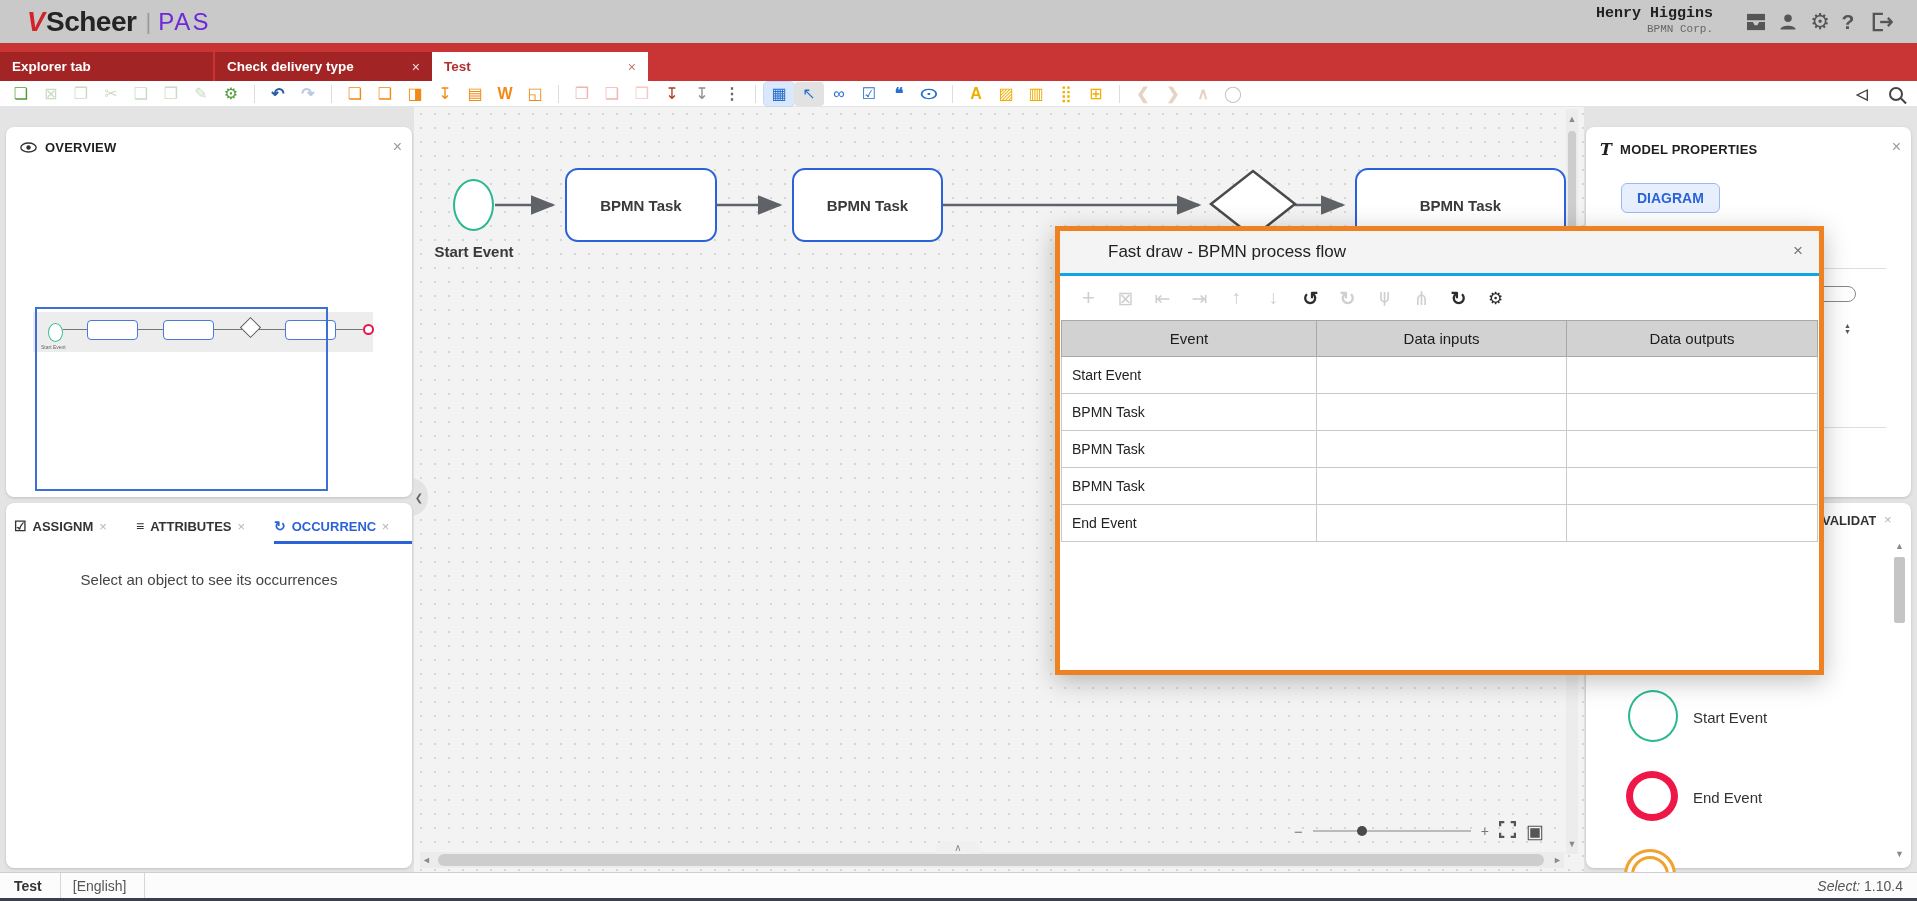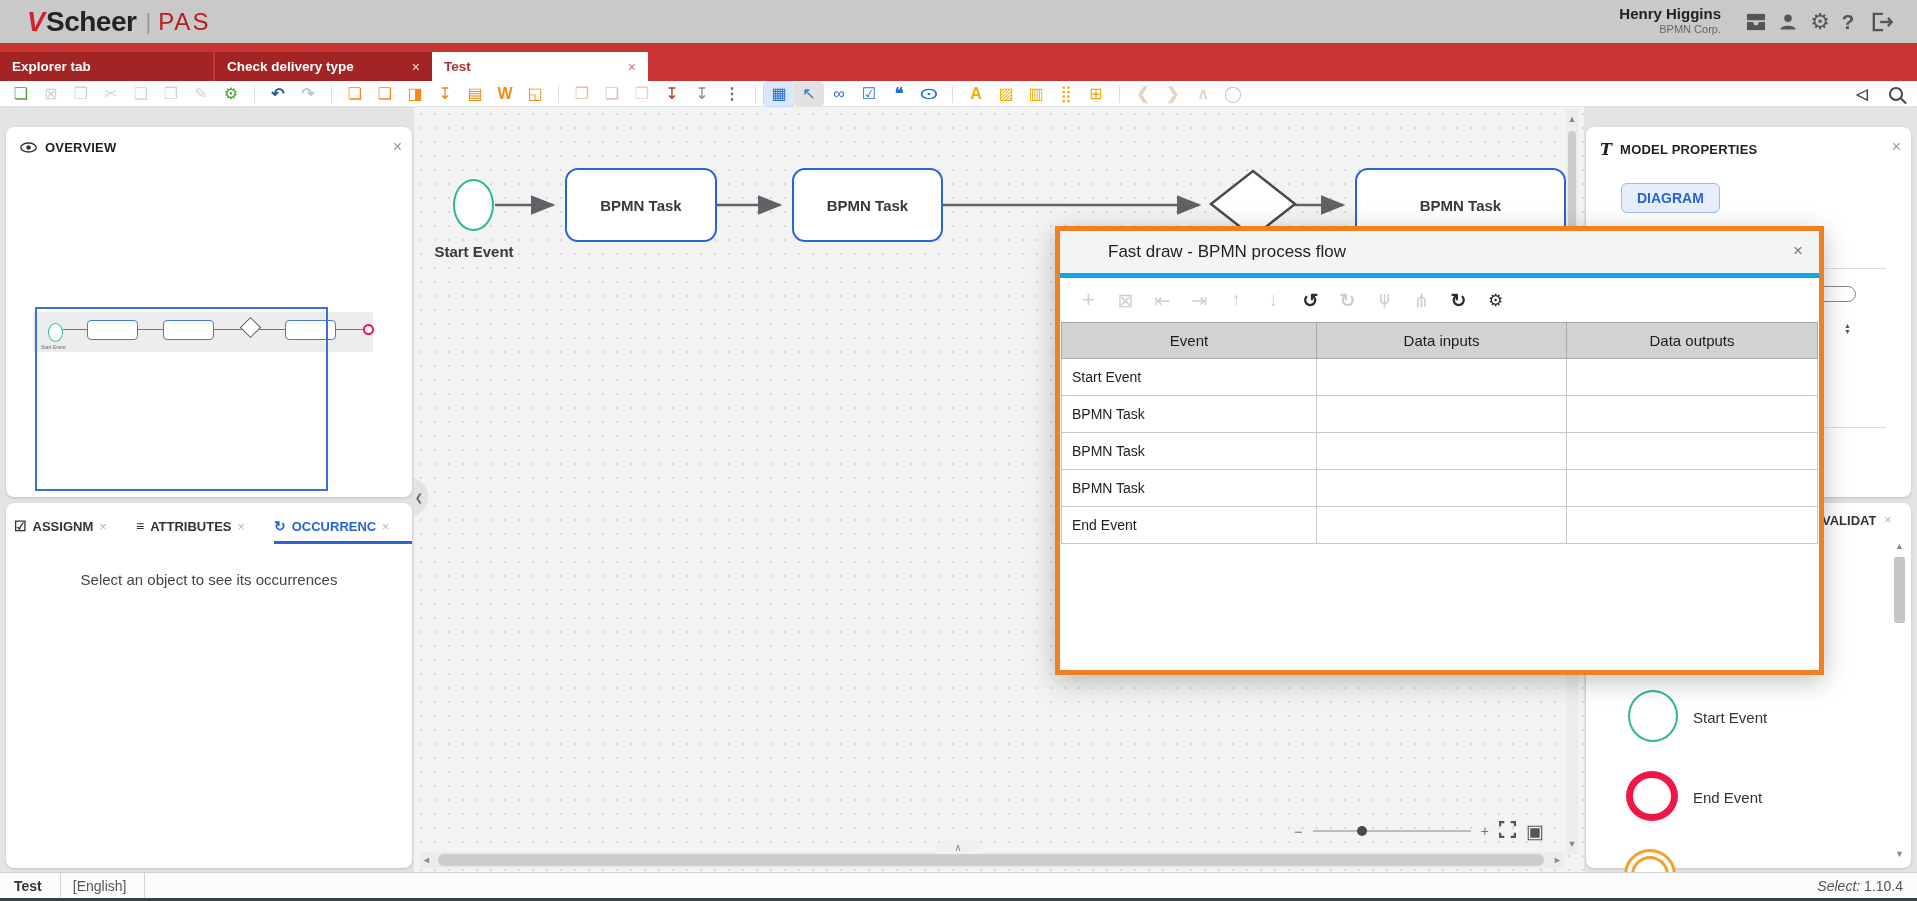--- a/index.html
+++ b/index.html
@@ -4,22 +4,22 @@
 <style>
   html,body{margin:0;padding:0;background:#9e9e9e;font-family:"Liberation Sans",sans-serif;}
   #app{position:relative;width:1917px;height:901px;background:#e4e4e4;overflow:hidden;font-family:"Liberation Sans",sans-serif;}
   .abs{position:absolute;}
   
   #topbar{left:0;top:0;width:1917px;height:43px;background:#c9c9c9;}
   #logo{left:27px;top:6px;height:32px;display:flex;align-items:center;}
   .brand-mark{color:#d2232a;font-weight:bold;font-style:italic;font-size:27px;margin-right:1px;}
   .brand-name{color:#242424;font-weight:bold;font-size:28px;letter-spacing:-.5px;}
   .brand-sep{color:#9a9a9a;font-size:22px;font-weight:300;margin:0 7px 0 9px;}
-  .brand-prod{color:#b91c1c;font-size:24px;letter-spacing:2px;}
-  #userblock{right:196px;top:5px;text-align:right;}
+  .brand-prod{color:#6d28d9;font-size:24px;letter-spacing:2px;}
+  #userblock{right:204px;top:5px;text-align:right;font-family:Liberation Mono, monospace;}
   #user-name{font-size:15px;font-weight:bold;color:#222;line-height:18px;}
   #user-org{font-size:11px;color:#666;line-height:13px;}
   .topicon{top:9px;width:26px;height:26px;display:flex;align-items:center;justify-content:center;color:#555;cursor:pointer;}
   .topicon svg{display:block;}
   .q-icon{font-size:21px;font-weight:bold;color:#555;}
   
   #tabbar{left:0;top:43px;width:1917px;height:38px;background:#c93434;}
   .rtab{position:absolute;top:9px;height:29px;display:flex;align-items:center;box-sizing:border-box;padding:0 12px;font-size:13.5px;font-weight:bold;cursor:pointer;}
   .rtab .x{margin-left:auto;font-size:14px;font-weight:normal;opacity:.85;cursor:pointer;}
   .tab-dark{background:#a32424;color:#fff;}
@@ -63,21 +63,21 @@
   #viewport-rect{left:29px;top:180px;width:293px;height:184px;border:2px solid #3d6fd9;box-sizing:border-box;background:transparent;}
   
   .ltab{position:absolute;top:8px;height:30px;display:flex;align-items:center;gap:6px;font-size:13px;font-weight:bold;color:#333;cursor:pointer;overflow:hidden;}
   .ltab .ticon{font-size:14px;}
   .ltab .x{color:#b5b5b5;font-size:13px;font-weight:normal;}
   .ltab-active{color:#2a62d8;}
   .ltab-active .ticon{color:#2a62d8;}
   .clip-label{white-space:nowrap;overflow:hidden;display:inline-block;}
   
   #modal{left:1055px;top:226px;width:769px;height:449px;box-sizing:border-box;border:5px solid #ee8122;background:#fff;box-shadow:0 6px 24px rgba(0,0,0,.25);z-index:50;}
-  #modal-header{position:relative;height:42px;background:#f4f4f4;border-bottom:5px solid #0ea5e9;display:flex;align-items:center;}
+  #modal-header{position:relative;height:42px;background:#f4f4f4;border-bottom:3px solid #0ea5e9;display:flex;align-items:center;}
   #modal-title{margin-left:48px;font-size:17px;color:#222;}
   #modal-close{position:absolute;right:16px;top:10px;color:#777;font-size:17px;cursor:pointer;}
   #modal-toolbar{height:44px;display:flex;align-items:center;padding-left:10px;}
   .mti{width:37px;text-align:center;font-size:19px;cursor:pointer;user-select:none;}
   .m-off{color:#cfcfcf;} .m-on{color:#2d2d2d;}
   #modal-table{border-collapse:collapse;width:757px;margin-left:1px;table-layout:fixed;}
   #modal-table th{height:33px;background:#d2d2d2;border:1px solid #a8a8a8;font-size:15px;font-weight:normal;color:#1c1c1c;text-align:center;}
   #modal-table td{height:36px;border:1px solid #c9c9c9;font-size:14px;color:#222;padding:0 0 0 10px;background:#fff;}
   td.c-start{background:#cdeee1;} td.c-task{background:#d4e0f8;} td.c-gw{background:#c9c9c9;} td.c-end{background:#fbd1da;}
   

